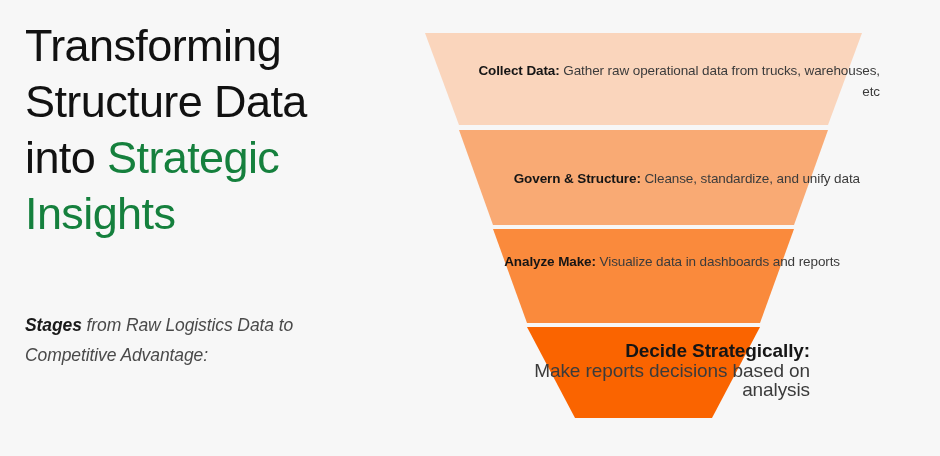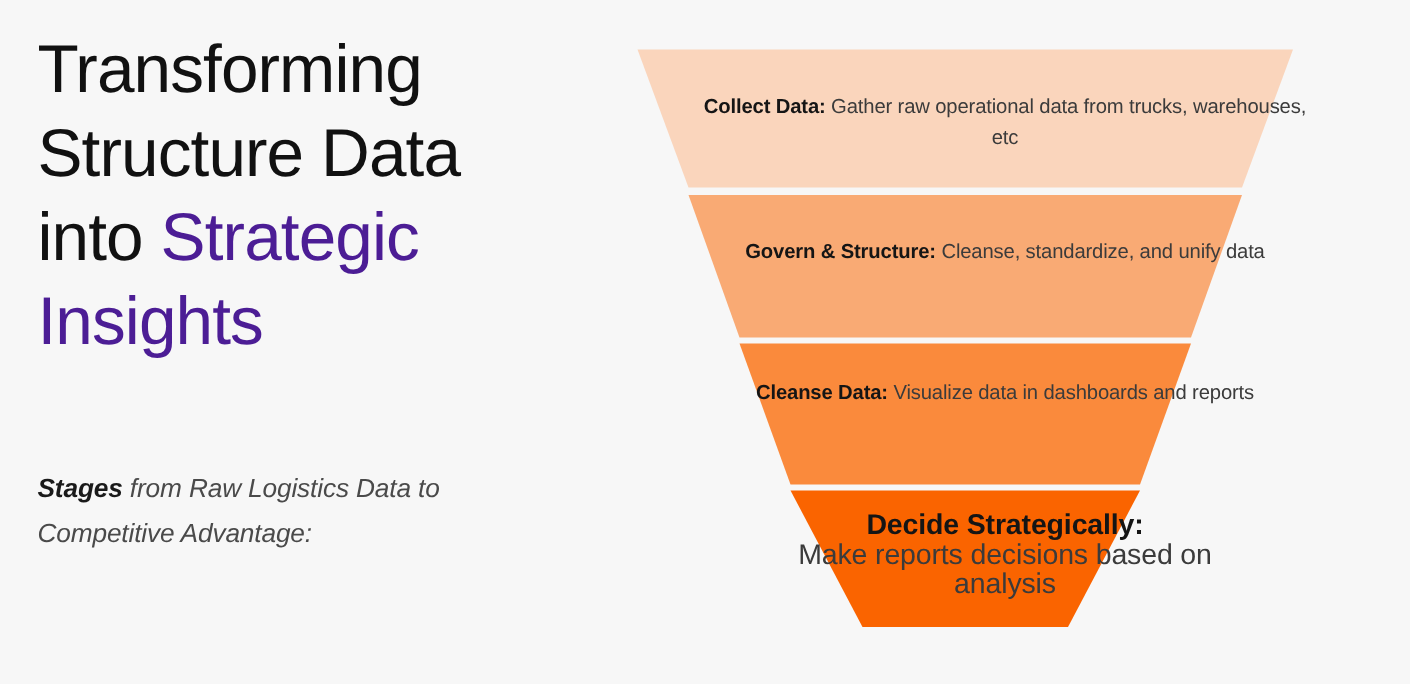--- a/index.html
+++ b/index.html
@@ -33,21 +33,21 @@
   .headline {
     font-size: 45px;
     line-height: 56px;
     font-weight: 400;
     color: #111111;
     letter-spacing: -0.6px;
     margin: 0;
     width: 350px;
   }
   .headline .accent {
-    color: #4c1d95;
+    color: #15803d;
   }
 
   .subcopy {
     position: absolute;
     left: 25px;
     top: 310px;
     width: 330px;
     font-size: 17.5px;
     line-height: 30px;
     color: #4a4a4a;
@@ -66,35 +66,35 @@
     top: 0;
     width: 540px;
     height: 456px;
   }
   .funnel svg {
     display: block;
   }
 
   .stage-text {
     position: absolute;
-    text-align: center;
+    text-align: right;
     color: #3b3b3b;
     letter-spacing: -0.1px;
   }
   .stage-text .lbl {
     font-weight: 700;
     color: #151515;
   }
 
   .stage1-text {
     left: 60px; top: 60px; width: 420px;
     font-size: 13.5px; line-height: 21px;
   }
   .stage2-text {
-    left: 80px; top: 157px; width: 380px;
+    left: 80px; top: 168px; width: 380px;
     font-size: 13.5px; line-height: 21px;
   }
   .stage3-text {
     left: 100px; top: 251px; width: 340px;
     font-size: 13.5px; line-height: 21px;
   }
   .stage4-text {
     left: 130px; top: 341px; width: 280px;
     font-size: 19px; line-height: 19.5px;
   }
@@ -115,18 +115,18 @@
       <polygon id="seg0" points="25,33 462,33 428,125 59,125" rx="4" fill="#fad5bc"></polygon>
       <polygon id="seg1" points="59,130 428,130 394,225 93,225" fill="#f9aa74"></polygon>
       <polygon id="seg2" points="93,229 394,229 360,323 127,323" fill="#fa8a3c"></polygon>
       <polygon id="seg3" points="127,327 360,327 312,418 175,418" fill="#fa6400"></polygon>
     </svg>
 
     <div class="stage-text stage1-text"><span class="lbl">Collect Data:</span><span> Gather raw operational data from trucks, warehouses, etc</span></div>
 
     <div class="stage-text stage2-text"><span class="lbl">Govern &amp; Structure:</span><span> Cleanse, standardize, and unify data</span></div>
 
-    <div class="stage-text stage3-text"><span class="lbl">Cleanse Data:</span><span> Visualize data in dashboards and reports</span></div>
+    <div class="stage-text stage3-text"><span class="lbl">Analyze Make:</span><span> Visualize data in dashboards and reports</span></div>
 
     <div class="stage-text stage4-text"><span class="lbl">Decide Strategically:</span><br><span>Make reports decisions based on analysis</span></div>
   </div>
 
 </div>
 
 </body></html>

